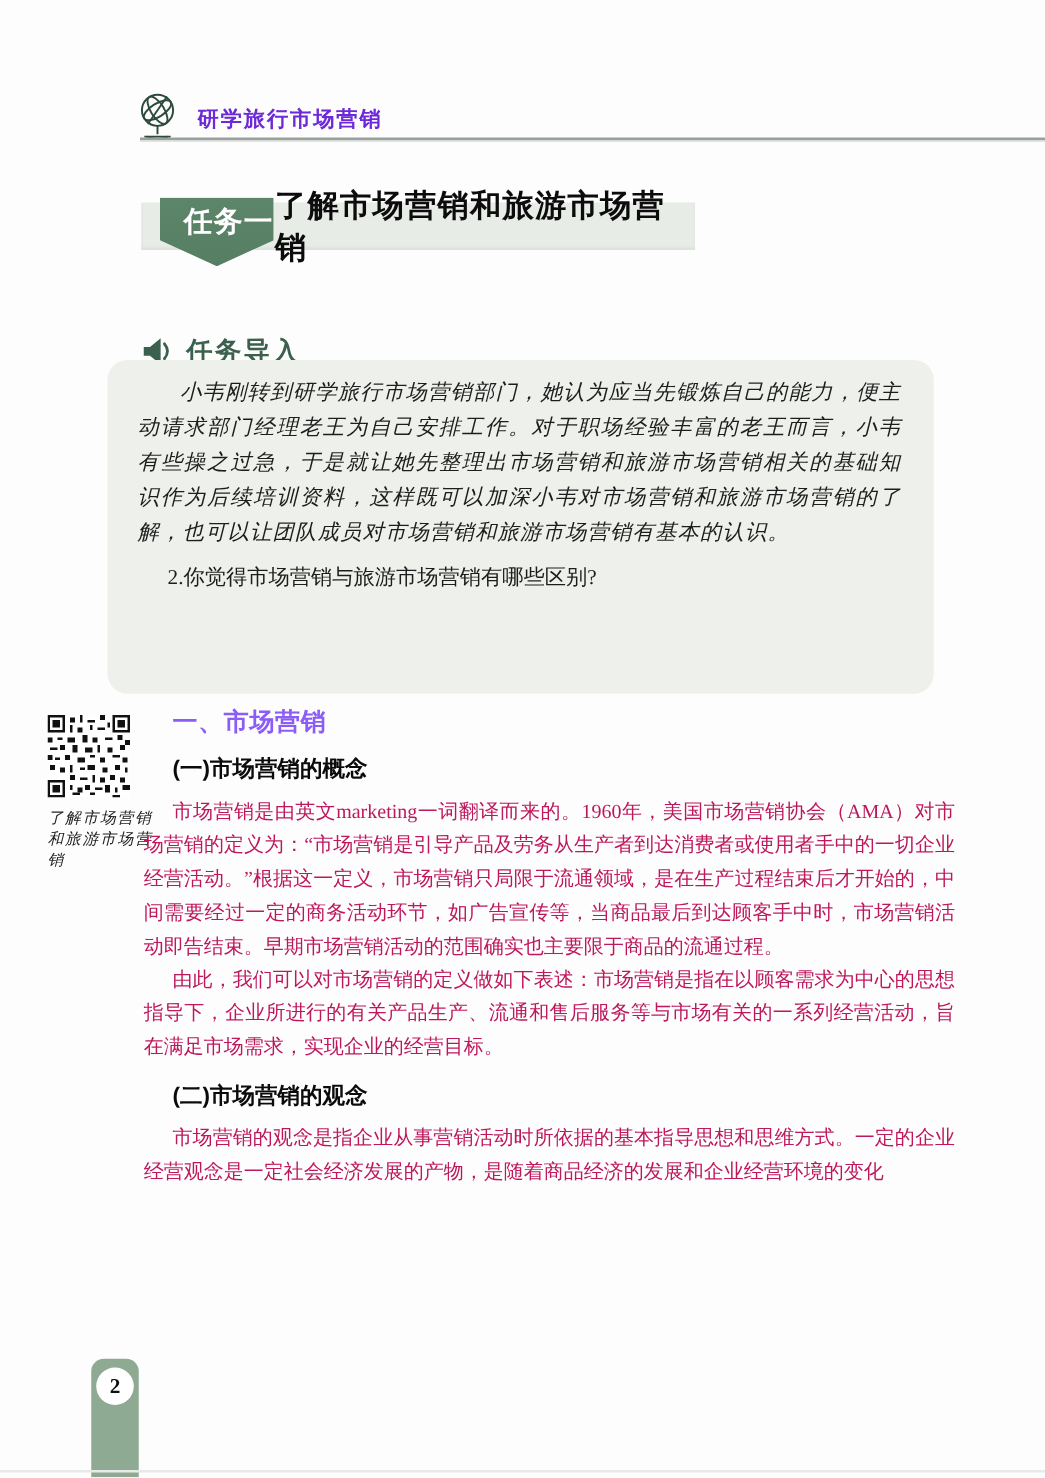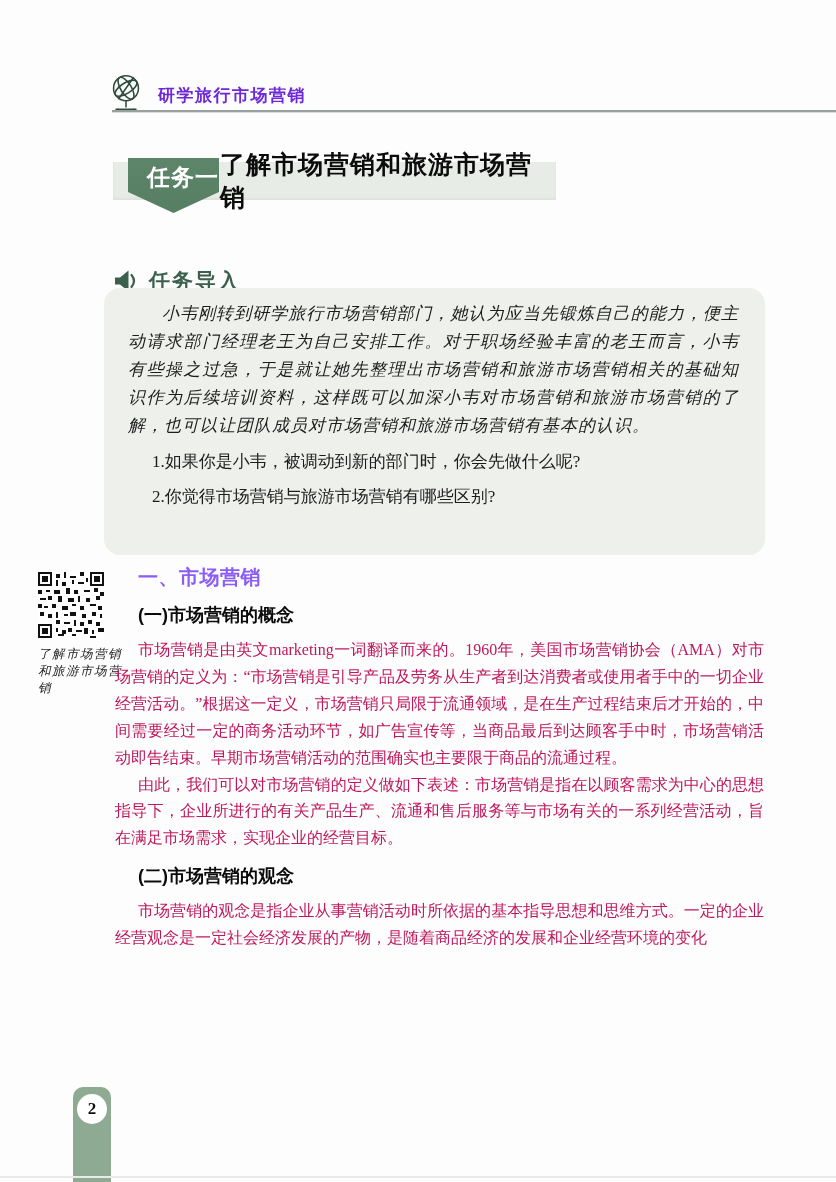--- a/index.html
+++ b/index.html
@@ -44,21 +44,21 @@
     padding-top:4px;box-sizing:border-box;
   }
   
   .intro-head{position:absolute;left:112px;top:243px;display:flex;align-items:flex-end;margin-top:24px;}
   .speaker{width:28px;height:28px;margin-right:9px;}
   .intro-title{
     font-family:"Liberation Sans","DejaVu Sans",sans-serif;
     font-size:21px;font-weight:700;color:var(--accent-green);letter-spacing:2px;
   }
   .intro-box{
-    position:absolute;left:104px;top:288px;width:661px;height:267px;
+    position:absolute;left:86px;top:288px;width:661px;height:267px;
     background:var(--box-gray);border-radius:16px;box-sizing:border-box;
   }
   .story{
     margin:12px 26px 0 24px;text-indent:2em;
     font-size:17px;line-height:28px;text-align:justify;
     font-style:italic;letter-spacing:1px;color:#1d1d1d;
   }
   .think-title{
     margin:20px 0 0 48px;
     font-family:"Liberation Sans","DejaVu Sans",sans-serif;
@@ -131,21 +131,20 @@
   <div class="intro-head">
     <svg class="speaker" viewBox="0 0 28 28">
       <path d="M3 10.5 H8 L16.5 3.5 V24.5 L8 17.5 H3 Z" fill="#3b604d"></path>
       <path d="M19.5 8 Q24.5 14 19.5 20" fill="none" stroke="#3b604d" stroke-width="2.2" stroke-linecap="round"></path>
     </svg>
     <span class="intro-title">任务导入</span>
   </div>
 
   <div class="intro-box">
     <p class="story">小韦刚转到研学旅行市场营销部门，她认为应当先锻炼自己的能力，便主动请求部门经理老王为自己安排工作。对于职场经验丰富的老王而言，小韦有些操之过急，于是就让她先整理出市场营销和旅游市场营销相关的基础知识作为后续培训资料，这样既可以加深小韦对市场营销和旅游市场营销的了解，也可以让团队成员对市场营销和旅游市场营销有基本的认识。</p>
-    <p class="question">1.如果你是小韦，被调动到新的部门时，你会先做什么呢?</p>
     <p class="question">2.你觉得市场营销与旅游市场营销有哪些区别?</p>
   </div>
 
   <div class="qr-block">
     <svg class="qr-svg" viewBox="0 0 33 33">
       <rect x="0" y="0" width="33" height="33" fill="#fff"></rect>
       <g fill="#111">
         <path d="M0 0h7v7h-7z M1 1v5h5v-5z" fill-rule="evenodd"></path>
         <rect x="2" y="2" width="3" height="3"></rect>
         <path d="M26 0h7v7h-7z M27 1v5h5v-5z" fill-rule="evenodd"></path>

